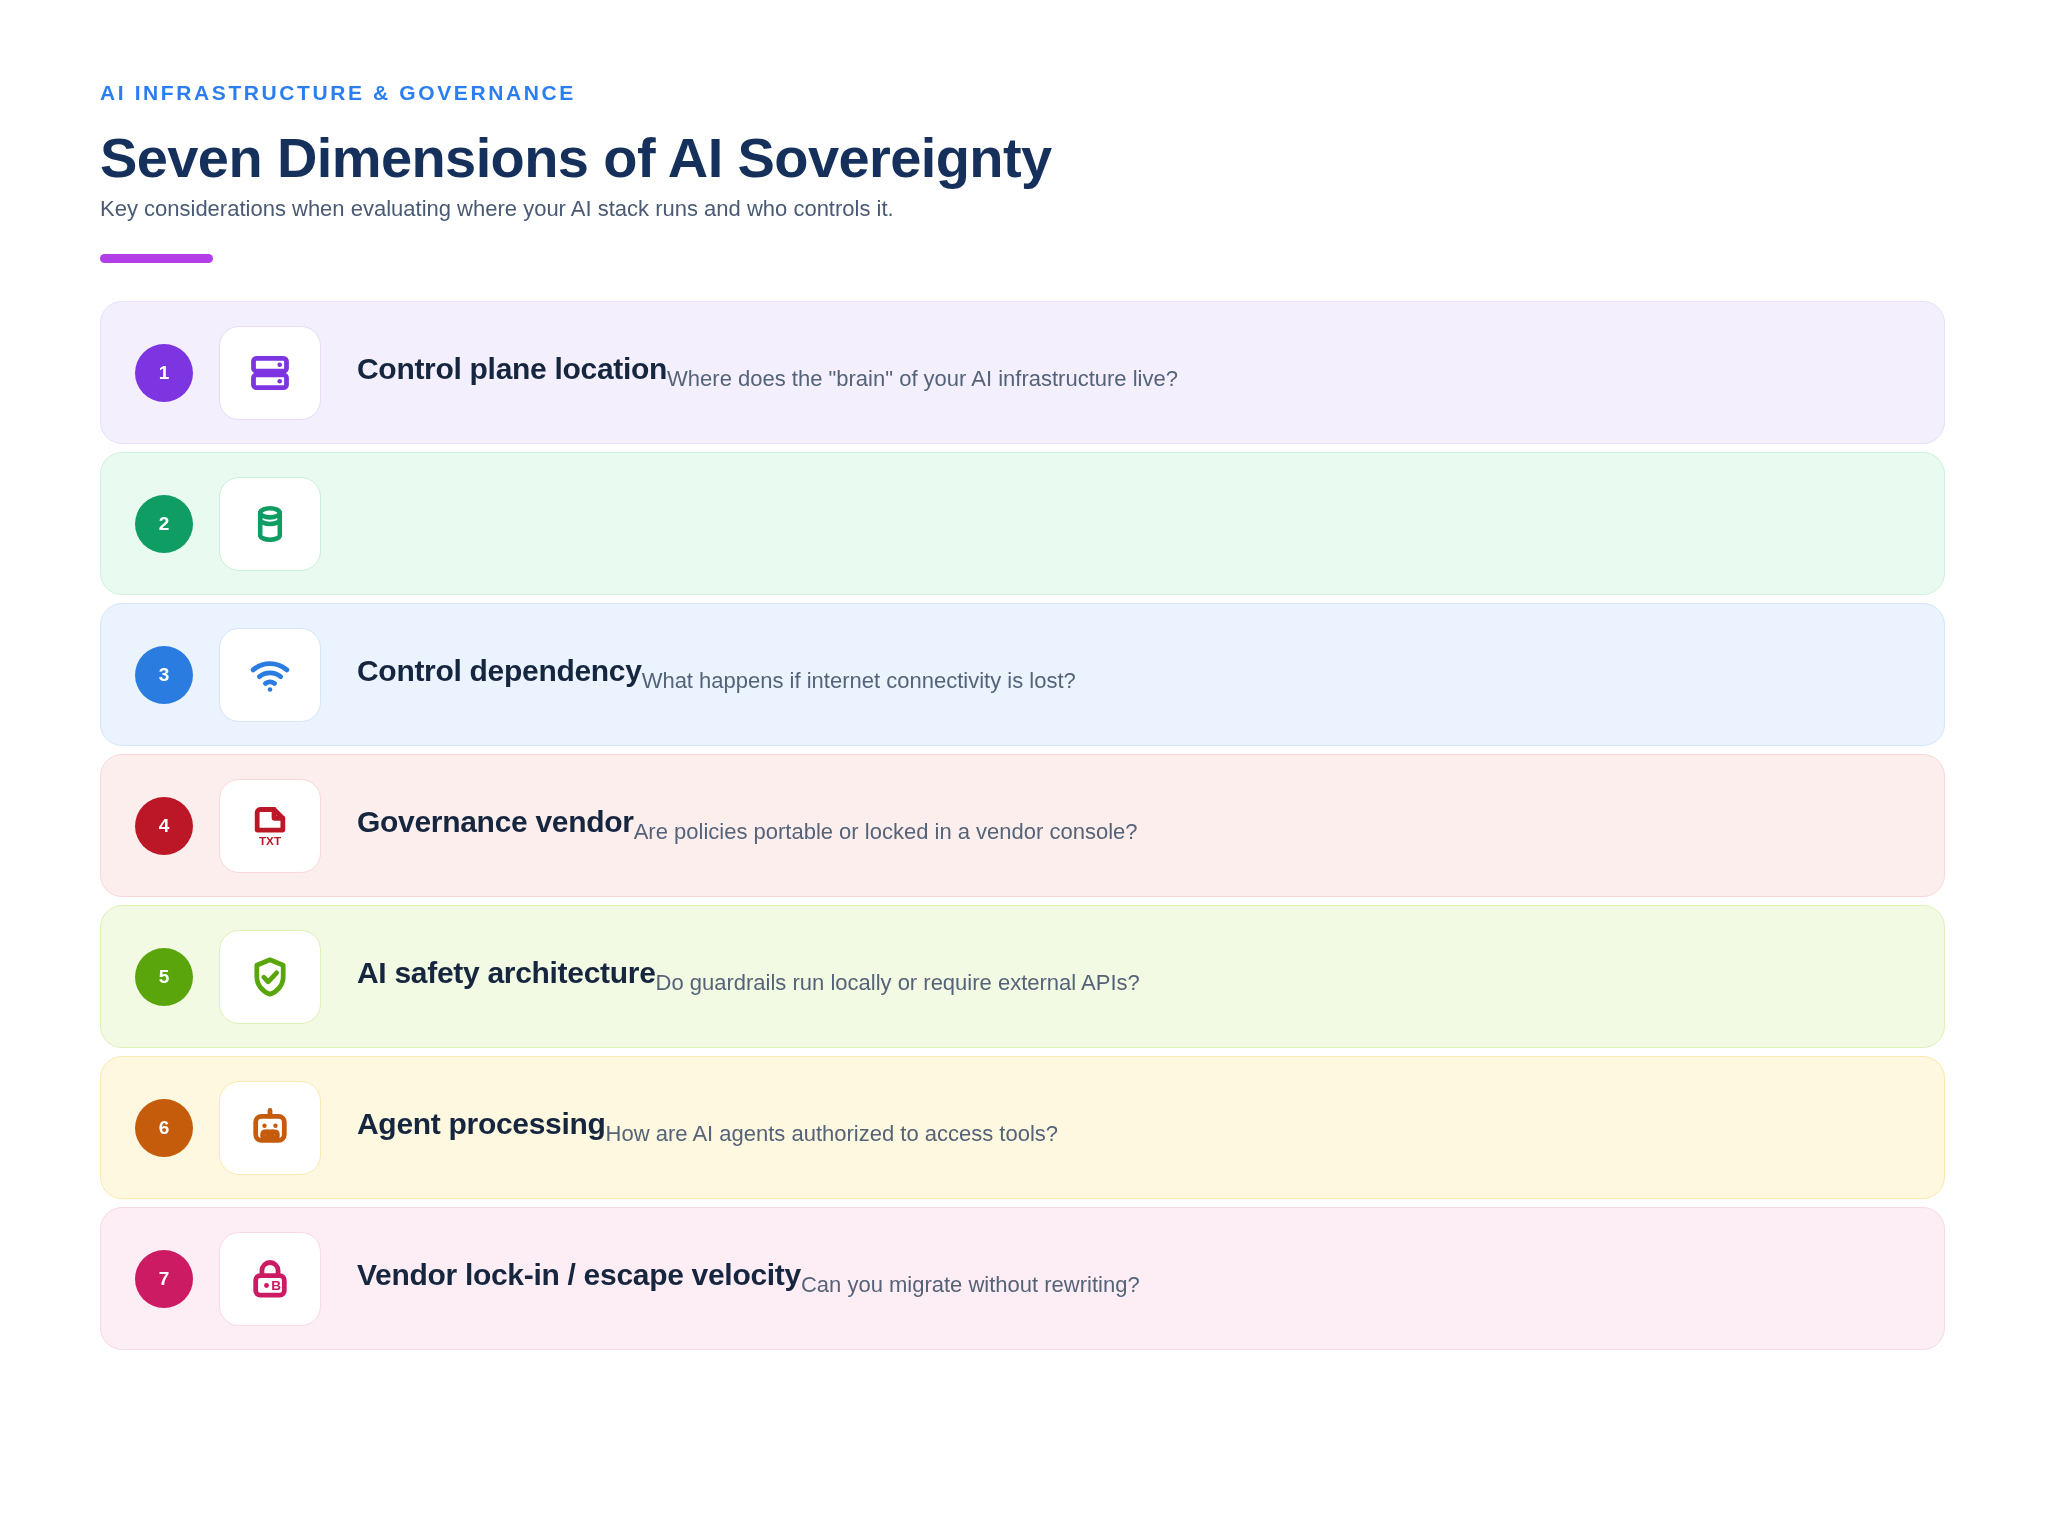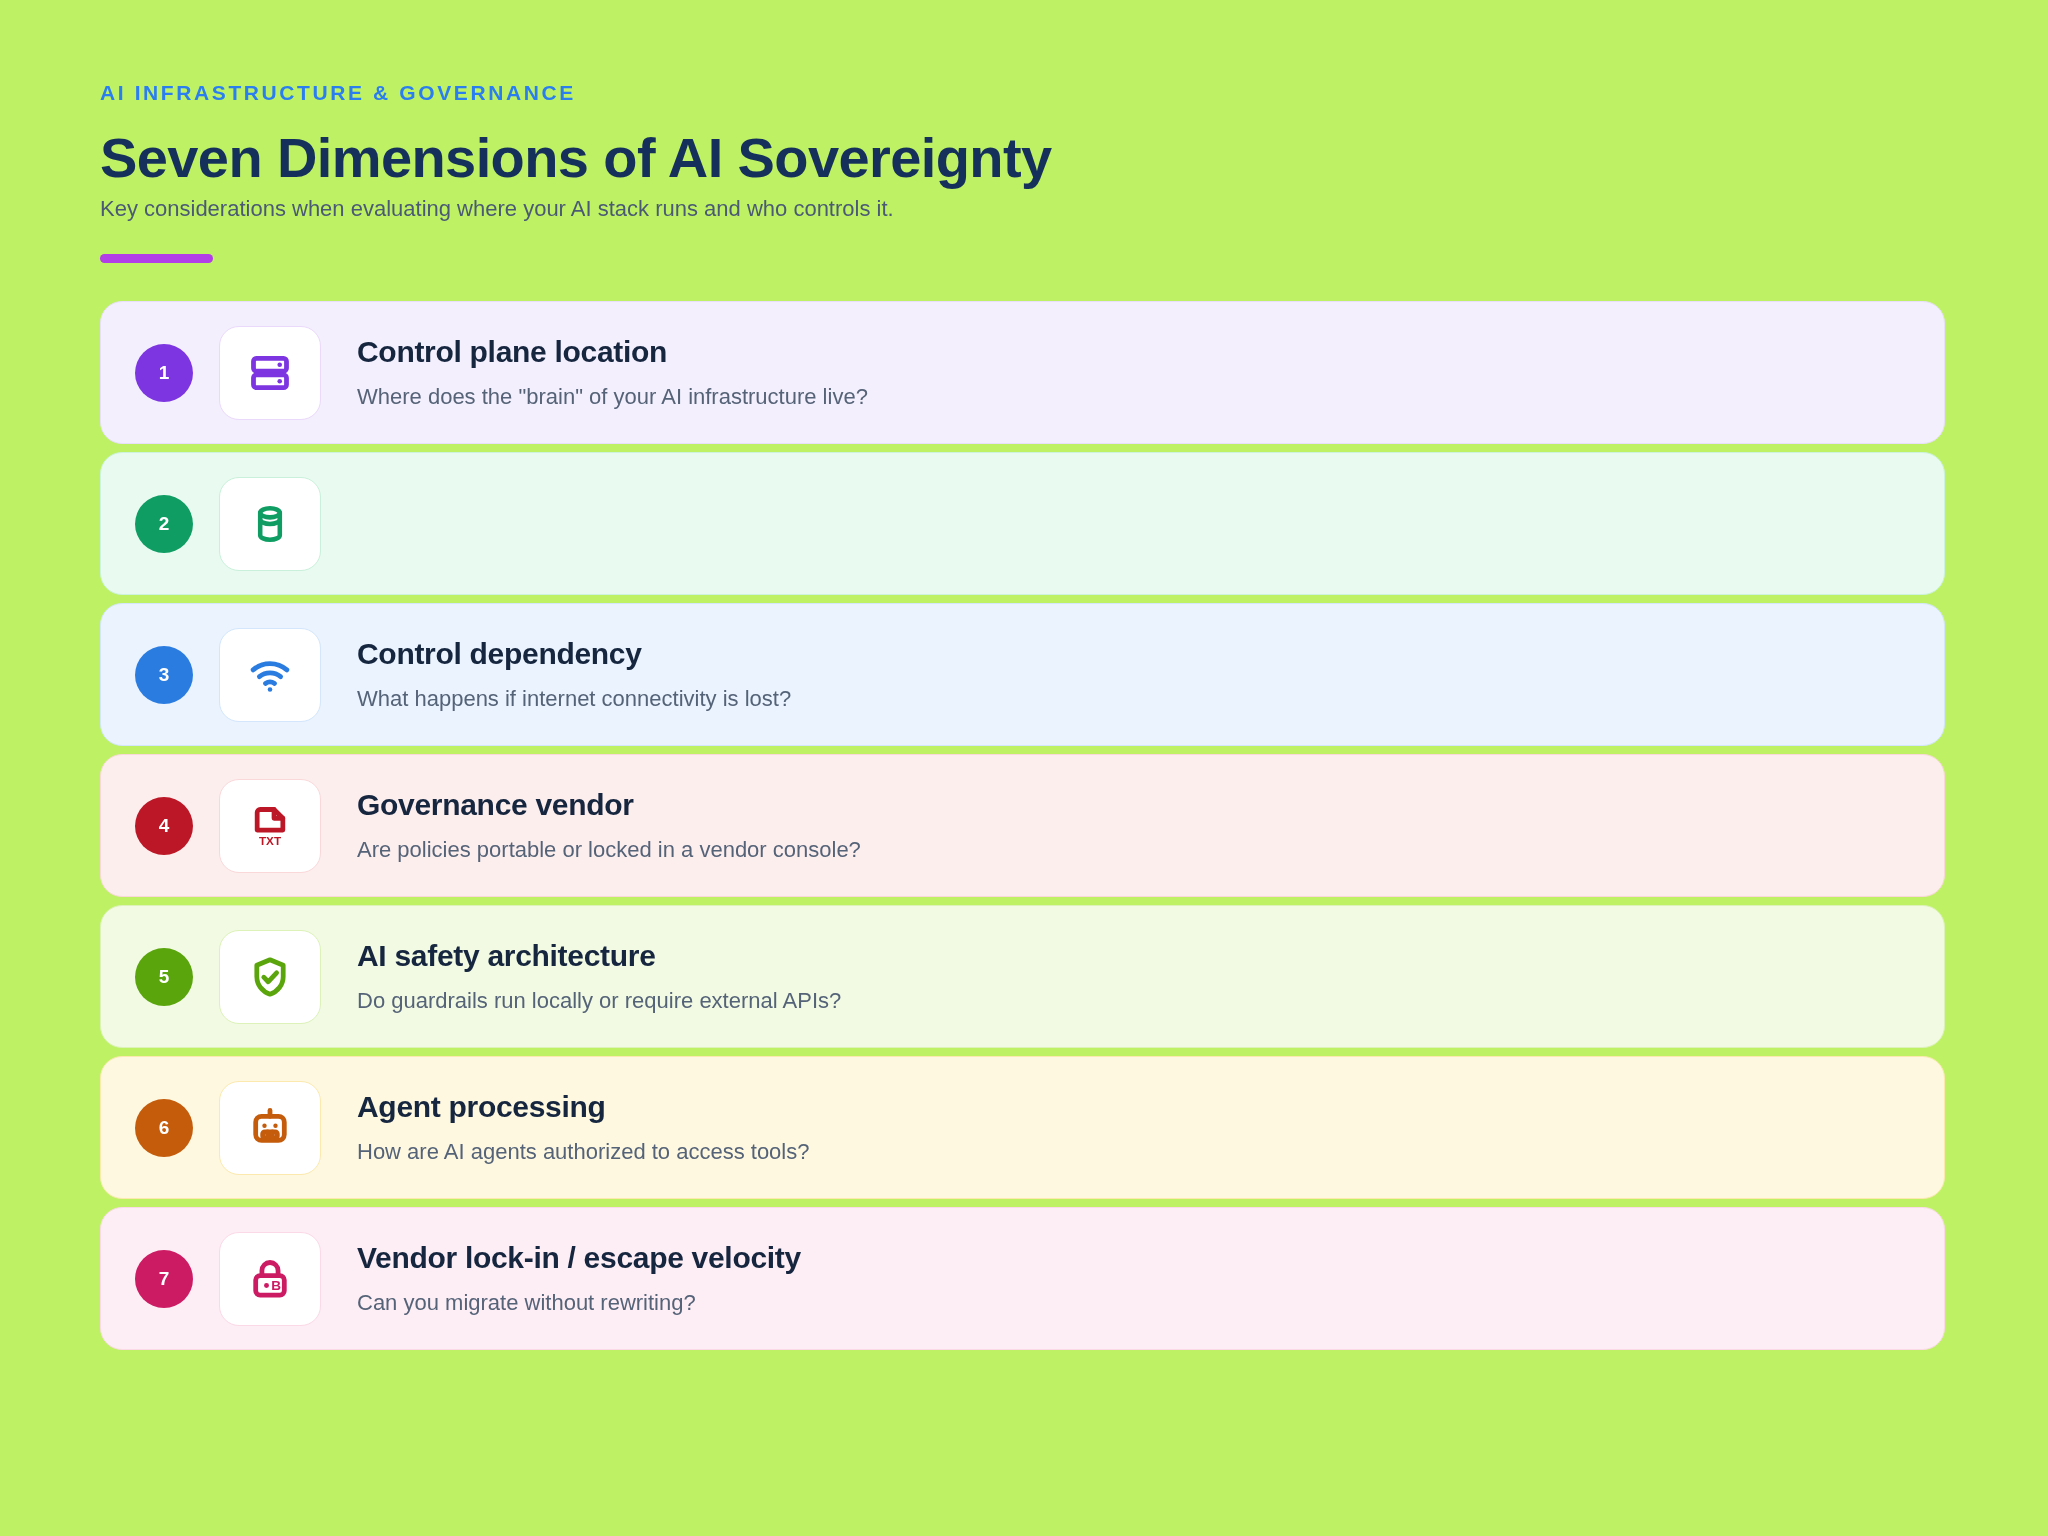--- a/index.html
+++ b/index.html
@@ -9,21 +9,21 @@
     height: 1536px;
     background: #000000;
     font-family: "Liberation Sans", sans-serif;
     overflow: hidden;
   }
 
   .page {
     position: relative;
     width: 2048px;
     height: 1536px;
-    background: #bef264;
+    background: #ffffff;
     padding: 0;
   }
 
   
   .header {
     padding: 82px 0 0 100px;
   }
 
   .eyebrow {
     font-size: 21px;
@@ -103,21 +103,21 @@
     display: flex;
     align-items: center;
     justify-content: center;
   }
 
   .icon-box svg { display: block; }
 
   .card-text {
     margin-left: 36px;
     display: flex;
-    flex-direction: column;
+    flex-direction: row;
     justify-content: flex-start;
   }
 
   .card-title {
     font-size: 30px;
     font-weight: 700;
     color: #16263f;
     letter-spacing: -0.3px;
     line-height: 1.15;
   }

